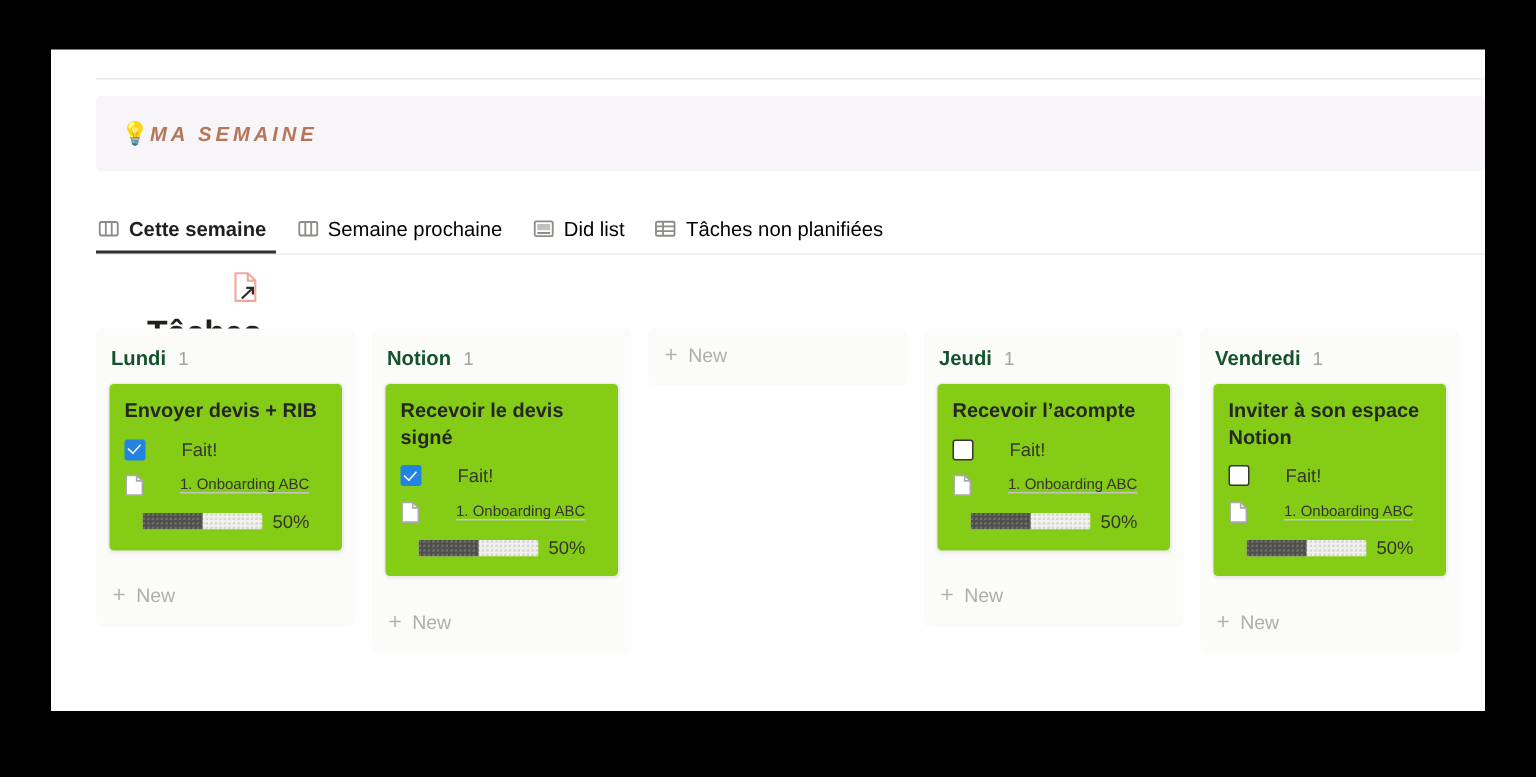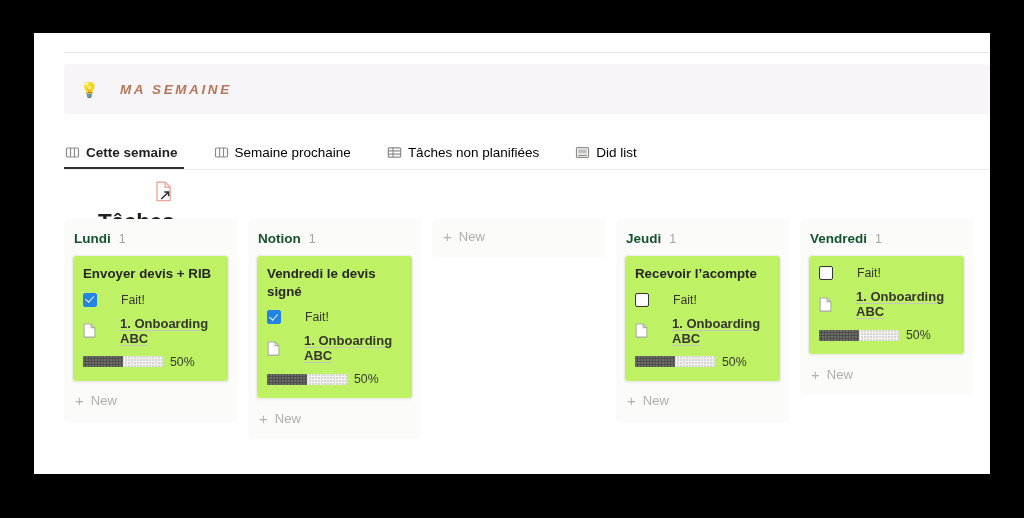--- a/index.html
+++ b/index.html
@@ -46,38 +46,37 @@
     padding-left: 16px;
   }
   .callout-emoji {
     font-size: 15px;
     line-height: 1;
     width: 20px;
     text-align: center;
     filter: saturate(0.9);
   }
   .callout-text {
-    margin-left: 20px;
     font-size: 13.5px;
     font-weight: bold;
     font-style: italic;
     letter-spacing: 2.6px;
     color: #b5765a;
   }
 
   
   .tabbar {
     position: absolute;
     left: 30px;
     top: 103px;
     width: 926px;
     height: 34px;
     display: flex;
     align-items: flex-start;
-    gap: 16px;
+    gap: 0px;
   }
   .tabbar::after {
     content: "";
     position: absolute;
     left: 0;
     bottom: 0;
     width: 926px;
     height: 1px;
     background: #ececeb;
   }
@@ -146,22 +145,22 @@
   .col-head {
     display: flex;
     align-items: baseline;
     gap: 8px;
     padding: 12px 10px 9px 10px;
   }
   .col-name { font-size: 13.5px; font-weight: bold; color: #14532d; }
   .col-count { font-size: 12.5px; color: #a5a5a1; }
 
   .card {
-    margin: 0 8px 4px 8px;
-    background: #bef264;
+    margin: 0 8px 14px 8px;
+    background: #84cc16;
     border: 1px solid #ececeb;
     border-radius: 4px;
     box-shadow: 0 1px 2px rgba(15,15,15,0.05);
     padding: 9px 10px 11px 10px;
   }
   .card-title {
     font-size: 13.3px;
     font-weight: bold;
     color: #262625;
     line-height: 1.32;
@@ -194,30 +193,30 @@
     left: 3.4px; top: 0.9px;
     width: 3.6px; height: 7.2px;
     border: solid #ffffff;
     border-width: 0 1.9px 1.9px 0;
     transform: rotate(42deg);
   }
   .prop-label { font-size: 12.3px; color: #37352f; }
 
   .pageico { width: 13px; height: 15px; flex: 0 0 13px; display:block; }
   .relation {
-    font-size: 13px;
-    font-weight: bold;
+    font-size: 10px;
+    font-weight: normal;
     color: #37352f;
     text-decoration: underline;
     text-underline-offset: 2px;
     text-decoration-color: #c4c4c1;
     cursor: pointer;
   }
 
-  .bar-wrap { display: flex; align-items: center; gap: 7px; }
+  .bar-wrap { display: flex; align-items: center; gap: 7px; justify-content: center; }
   .bar {
     width: 80px;
     height: 11px;
     border-radius: 1px;
     overflow: hidden;
     display: flex;
     background-color: #f1f1ef;
     background-image:
       radial-gradient(circle at 1px 1px, #d6d6d3 0.9px, transparent 1px);
     background-size: 3px 3px;
@@ -274,37 +273,37 @@
             <rect x="1.6" y="3.2" width="12.8" height="9.6" rx="1.2" fill="none" stroke="#8c8c88" stroke-width="1.3"></rect>
             <line x1="5.9" y1="3.2" x2="5.9" y2="12.8" stroke="#8c8c88" stroke-width="1.3"></line>
             <line x1="10.1" y1="3.2" x2="10.1" y2="12.8" stroke="#8c8c88" stroke-width="1.3"></line>
           </svg>
         </span>
         <span>Semaine prochaine</span>
       </div>
       <div class="tab">
         <span class="tab-ico">
           <svg viewBox="0 0 16 16" width="15" height="15">
+            <rect x="1.6" y="2.8" width="12.8" height="10.4" rx="1.2" fill="none" stroke="#8c8c88" stroke-width="1.3"></rect>
+            <rect x="3.4" y="4.6" width="9.2" height="4.4" fill="#8c8c88" opacity="0.55"></rect>
+            <line x1="3.4" y1="11" x2="12.6" y2="11" stroke="#8c8c88" stroke-width="1.3"></line>
+          </svg>
+        </span>
+        <span>Did list</span>
+      </div>
+      <div class="tab">
+        <span class="tab-ico">
+          <svg viewBox="0 0 16 16" width="15" height="15">
             <rect x="1.4" y="3" width="13.2" height="10" rx="1" fill="none" stroke="#8c8c88" stroke-width="1.3"></rect>
             <line x1="1.4" y1="6.3" x2="14.6" y2="6.3" stroke="#8c8c88" stroke-width="1.3"></line>
             <line x1="1.4" y1="9.7" x2="14.6" y2="9.7" stroke="#8c8c88" stroke-width="1.3"></line>
             <line x1="6.4" y1="3" x2="6.4" y2="13" stroke="#8c8c88" stroke-width="1.3"></line>
           </svg>
         </span>
         <span>Tâches non planifiées</span>
-      </div>
-      <div class="tab">
-        <span class="tab-ico">
-          <svg viewBox="0 0 16 16" width="15" height="15">
-            <rect x="1.6" y="2.8" width="12.8" height="10.4" rx="1.2" fill="none" stroke="#8c8c88" stroke-width="1.3"></rect>
-            <rect x="3.4" y="4.6" width="9.2" height="4.4" fill="#8c8c88" opacity="0.55"></rect>
-            <line x1="3.4" y1="11" x2="12.6" y2="11" stroke="#8c8c88" stroke-width="1.3"></line>
-          </svg>
-        </span>
-        <span>Did list</span>
       </div>
     </div>
 
   <div class="section-title">
     <svg class="title-ico" viewBox="0 0 19 21">
       <path d="M2 1.2 h8.2 L15.2 6 v13.6 H2 Z" fill="#ffffff" stroke="#f0a89a" stroke-width="1.4"></path>
       <path d="M10.2 1.2 v5 h5" fill="none" stroke="#f0a89a" stroke-width="1.4"></path>
       <path d="M6.2 18 L13.4 11.2" stroke="#2c2c2b" stroke-width="1.5" fill="none"></path>
       <path d="M9.2 10.9 h4.4 v4.4" stroke="#2c2c2b" stroke-width="1.5" fill="none"></path>
     </svg>
@@ -341,21 +340,21 @@
           <span class="plus">+</span>
           <span>New</span>
         </div>
       </div>
       <div class="col">
         <div class="col-head">
           <span class="col-name">Notion</span>
           <span class="col-count">1</span>
         </div>
         <div class="card">
-          <div class="card-title">Vendredi le devis signé</div>
+          <div class="card-title">Recevoir le devis signé</div>
           <div class="prop-row">
             <span class="cbx on"></span>
             <span class="prop-label">Fait!</span>
           </div>
           <div class="prop-row">
             <svg viewBox="0 0 13 15" class="pageico">
               <path d="M1.1 0.9 h7 L11.9 4.6 V14.1 H1.1 Z" fill="#ffffff" stroke="#a9a9a5" stroke-width="1.05"></path>
               <path d="M8.1 0.9 v3.7 h3.8" fill="none" stroke="#a9a9a5" stroke-width="1.05"></path>
             </svg>
             <span class="relation">1. Onboarding ABC</span>
@@ -407,20 +406,21 @@
           <span class="plus">+</span>
           <span>New</span>
         </div>
       </div>
       <div class="col">
         <div class="col-head">
           <span class="col-name">Vendredi</span>
           <span class="col-count">1</span>
         </div>
         <div class="card">
+          <div class="card-title">Inviter à son espace Notion</div>
           <div class="prop-row">
             <span class="cbx"></span>
             <span class="prop-label">Fait!</span>
           </div>
           <div class="prop-row">
             <svg viewBox="0 0 13 15" class="pageico">
               <path d="M1.1 0.9 h7 L11.9 4.6 V14.1 H1.1 Z" fill="#ffffff" stroke="#a9a9a5" stroke-width="1.05"></path>
               <path d="M8.1 0.9 v3.7 h3.8" fill="none" stroke="#a9a9a5" stroke-width="1.05"></path>
             </svg>
             <span class="relation">1. Onboarding ABC</span>

